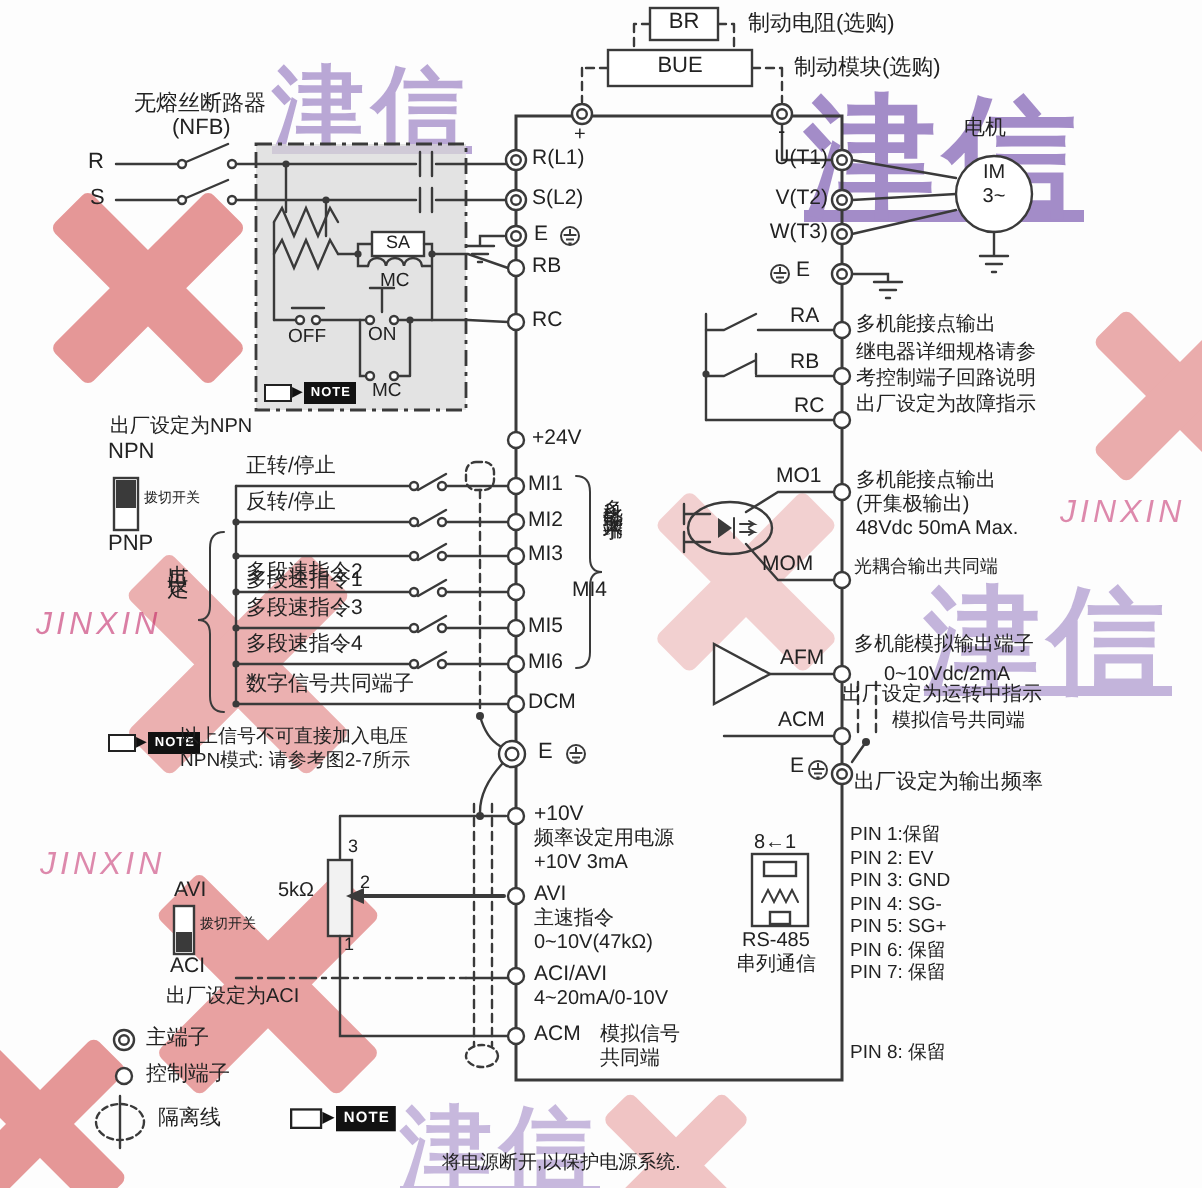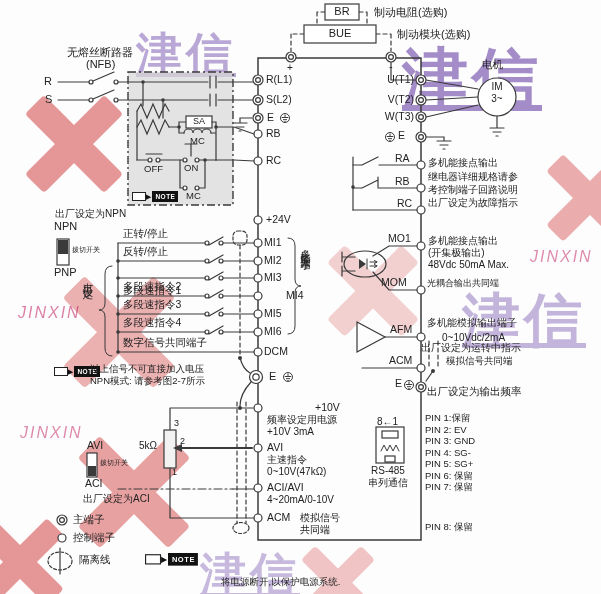--- a/index.html
+++ b/index.html
@@ -287,21 +287,21 @@
   <span class="t fs105" style="left:266px;top:155px;">RC</span>
   <span class="t fs105" style="left:266px;top:214px;">+24V</span>
   <span class="t fs105" style="left:264px;top:237px;">MI1</span>
   <span class="t fs105" style="left:264px;top:255px;">MI2</span>
   <span class="t fs105" style="left:264px;top:272px;">MI3</span>
   <span class="t fs105" style="left:264px;top:290px;margin-left:22px;">MI4</span>
   <span class="t fs105" style="left:264px;top:308px;text-align:center;">MI5</span>
   <span class="t fs105" style="left:264px;top:326px;text-align:right;">MI6</span>
   <span class="t fs105" style="left:264px;top:346px;">DCM</span>
   <span class="t fs11" style="left:269px;top:370px;">E</span>
-  <span class="t fs105" style="left:267px;top:402px;margin-left:48px;">+10V</span>
+  <span class="t fs105" style="left:267px;top:402px;">+10V</span>
   <span class="t fs105" style="left:267px;top:442px;">AVI</span>
   <span class="t fs105" style="left:267px;top:482px;">ACI/AVI</span>
   <span class="t fs105" style="left:267px;top:512px;">ACM</span>
 
   <span class="t fs10" style="left:55px;top:208px;">出厂设定为NPN</span>
   <span class="t fs11" style="left:54px;top:220px;">NPN</span>
   <span class="t fs7" style="left:72px;top:246px;">拨切开关</span>
   <span class="t fs11" style="left:54px;top:266px;">PNP</span>
   <div class="t fs105 vtext" style="left:82px;top:274px;height:78px;">出厂设定</div>
   <span class="t fs105" style="left:123px;top:228px;">正转/停止</span>

